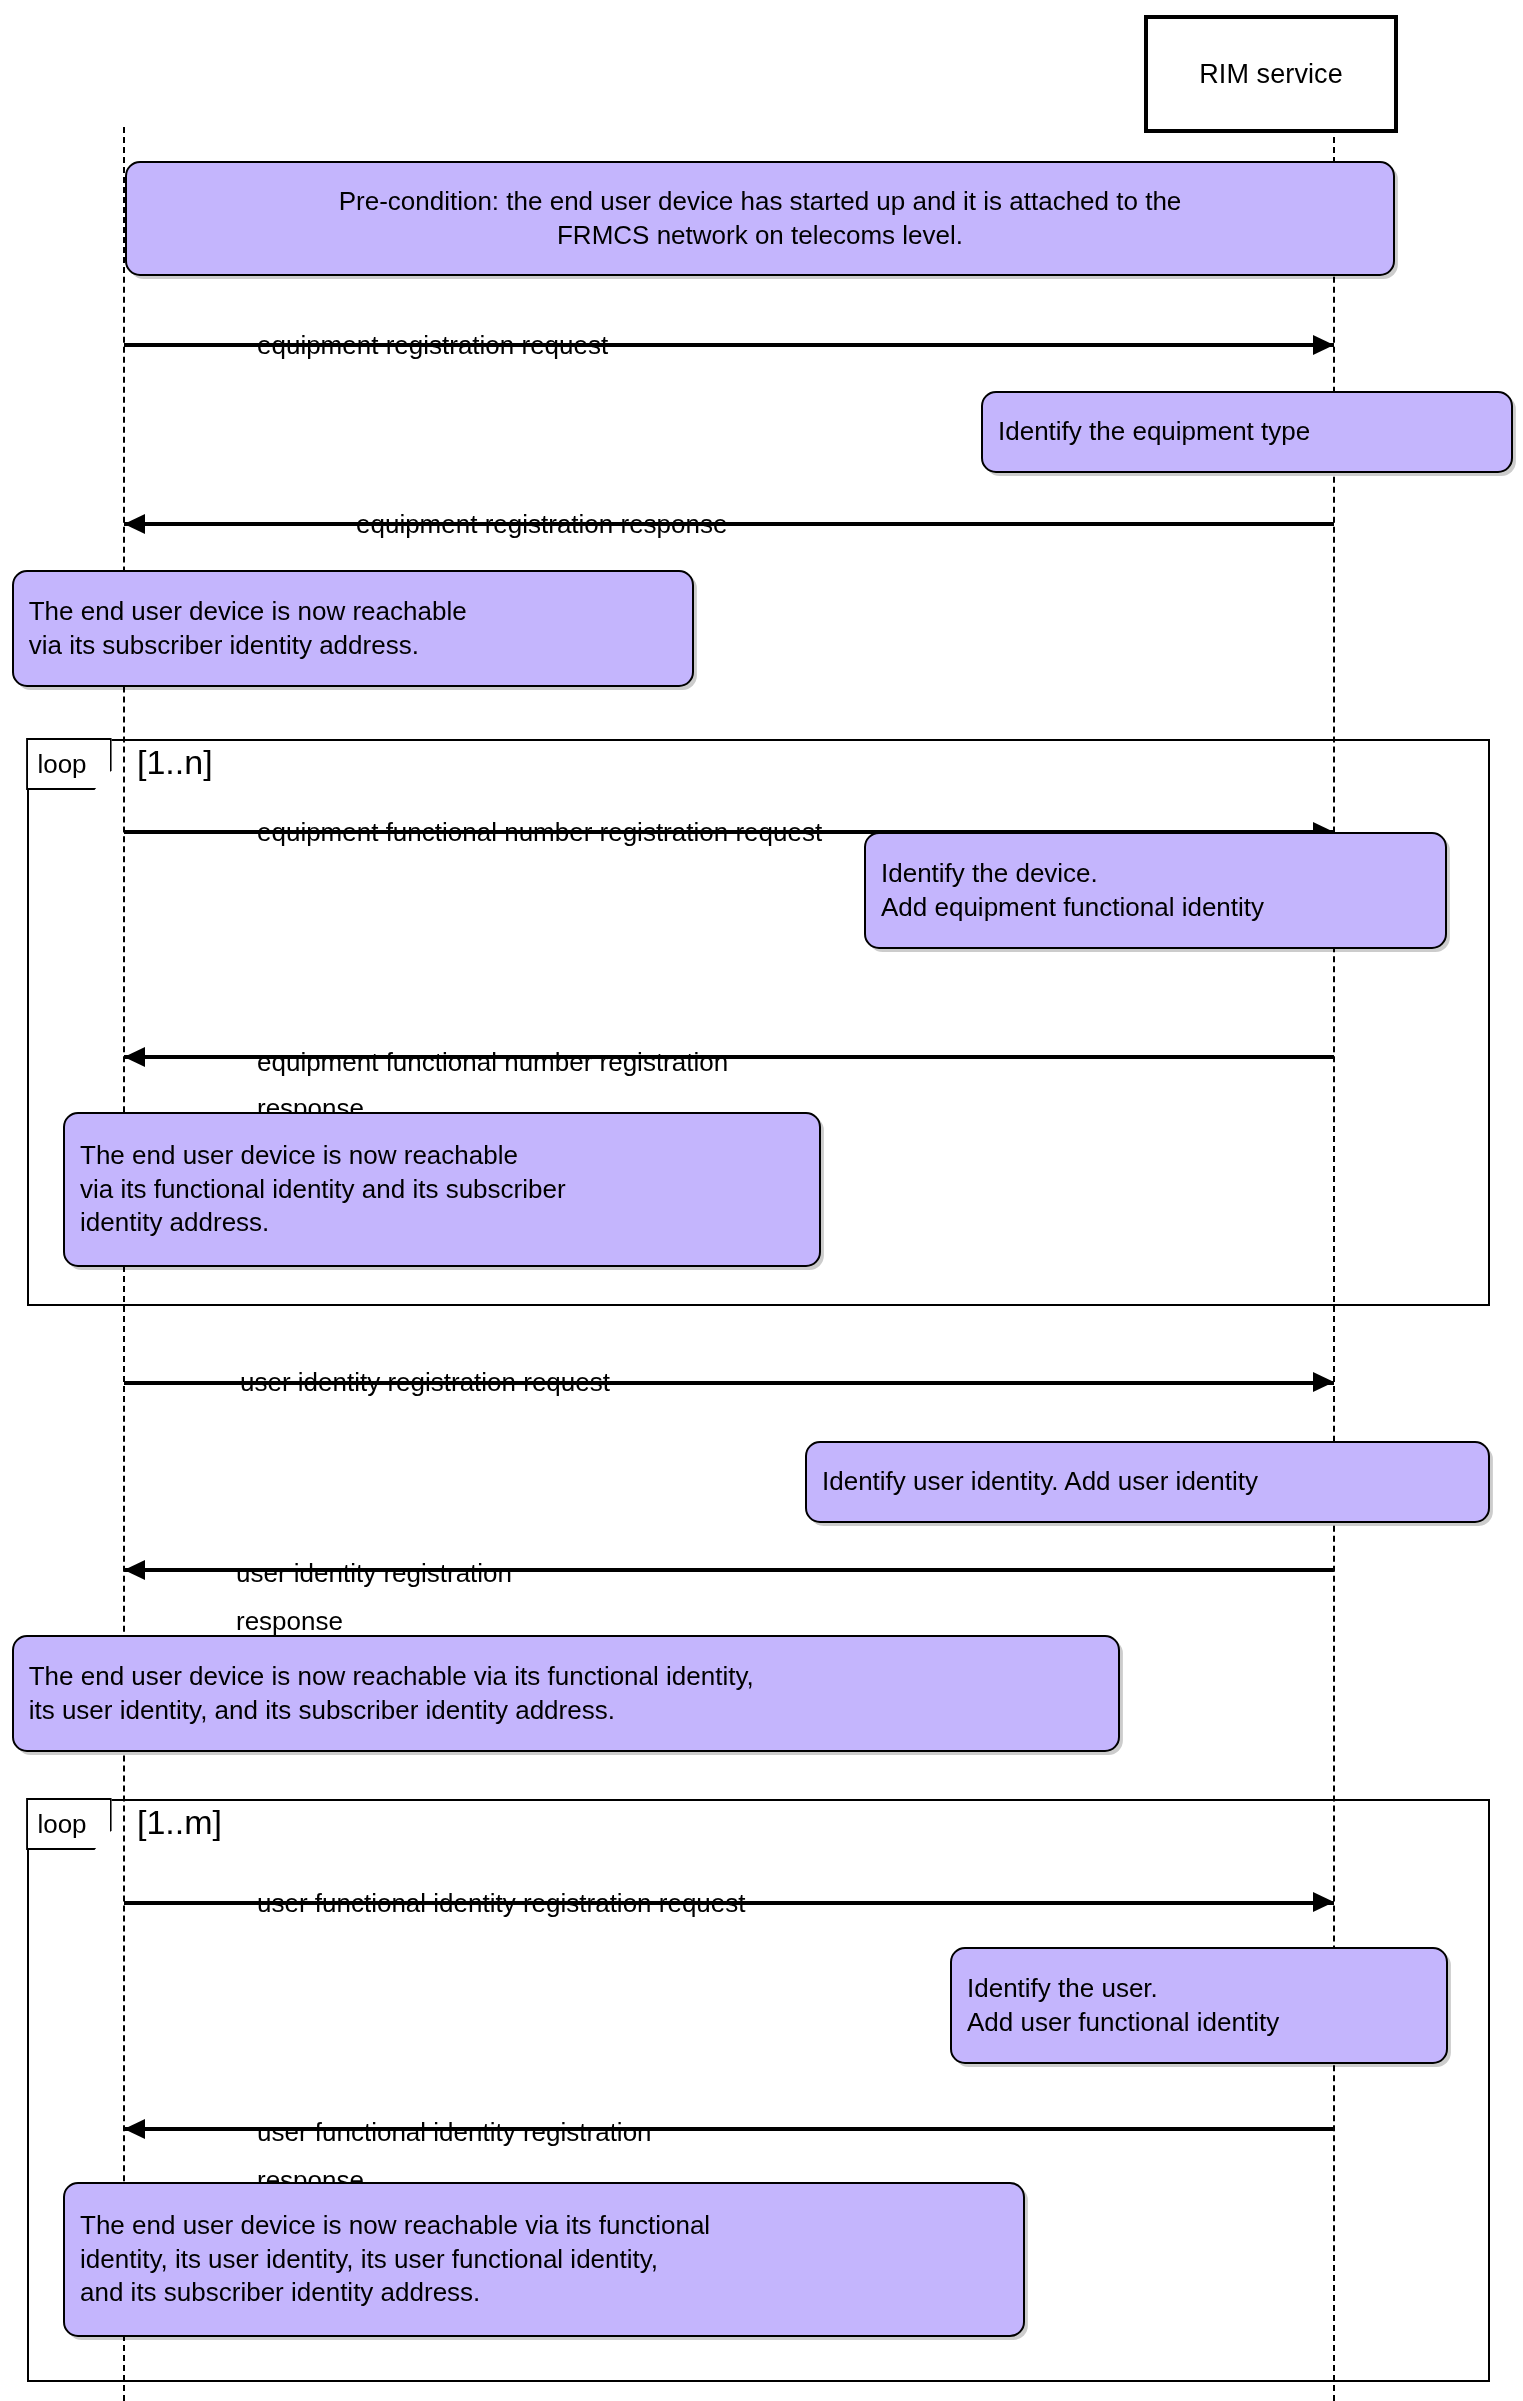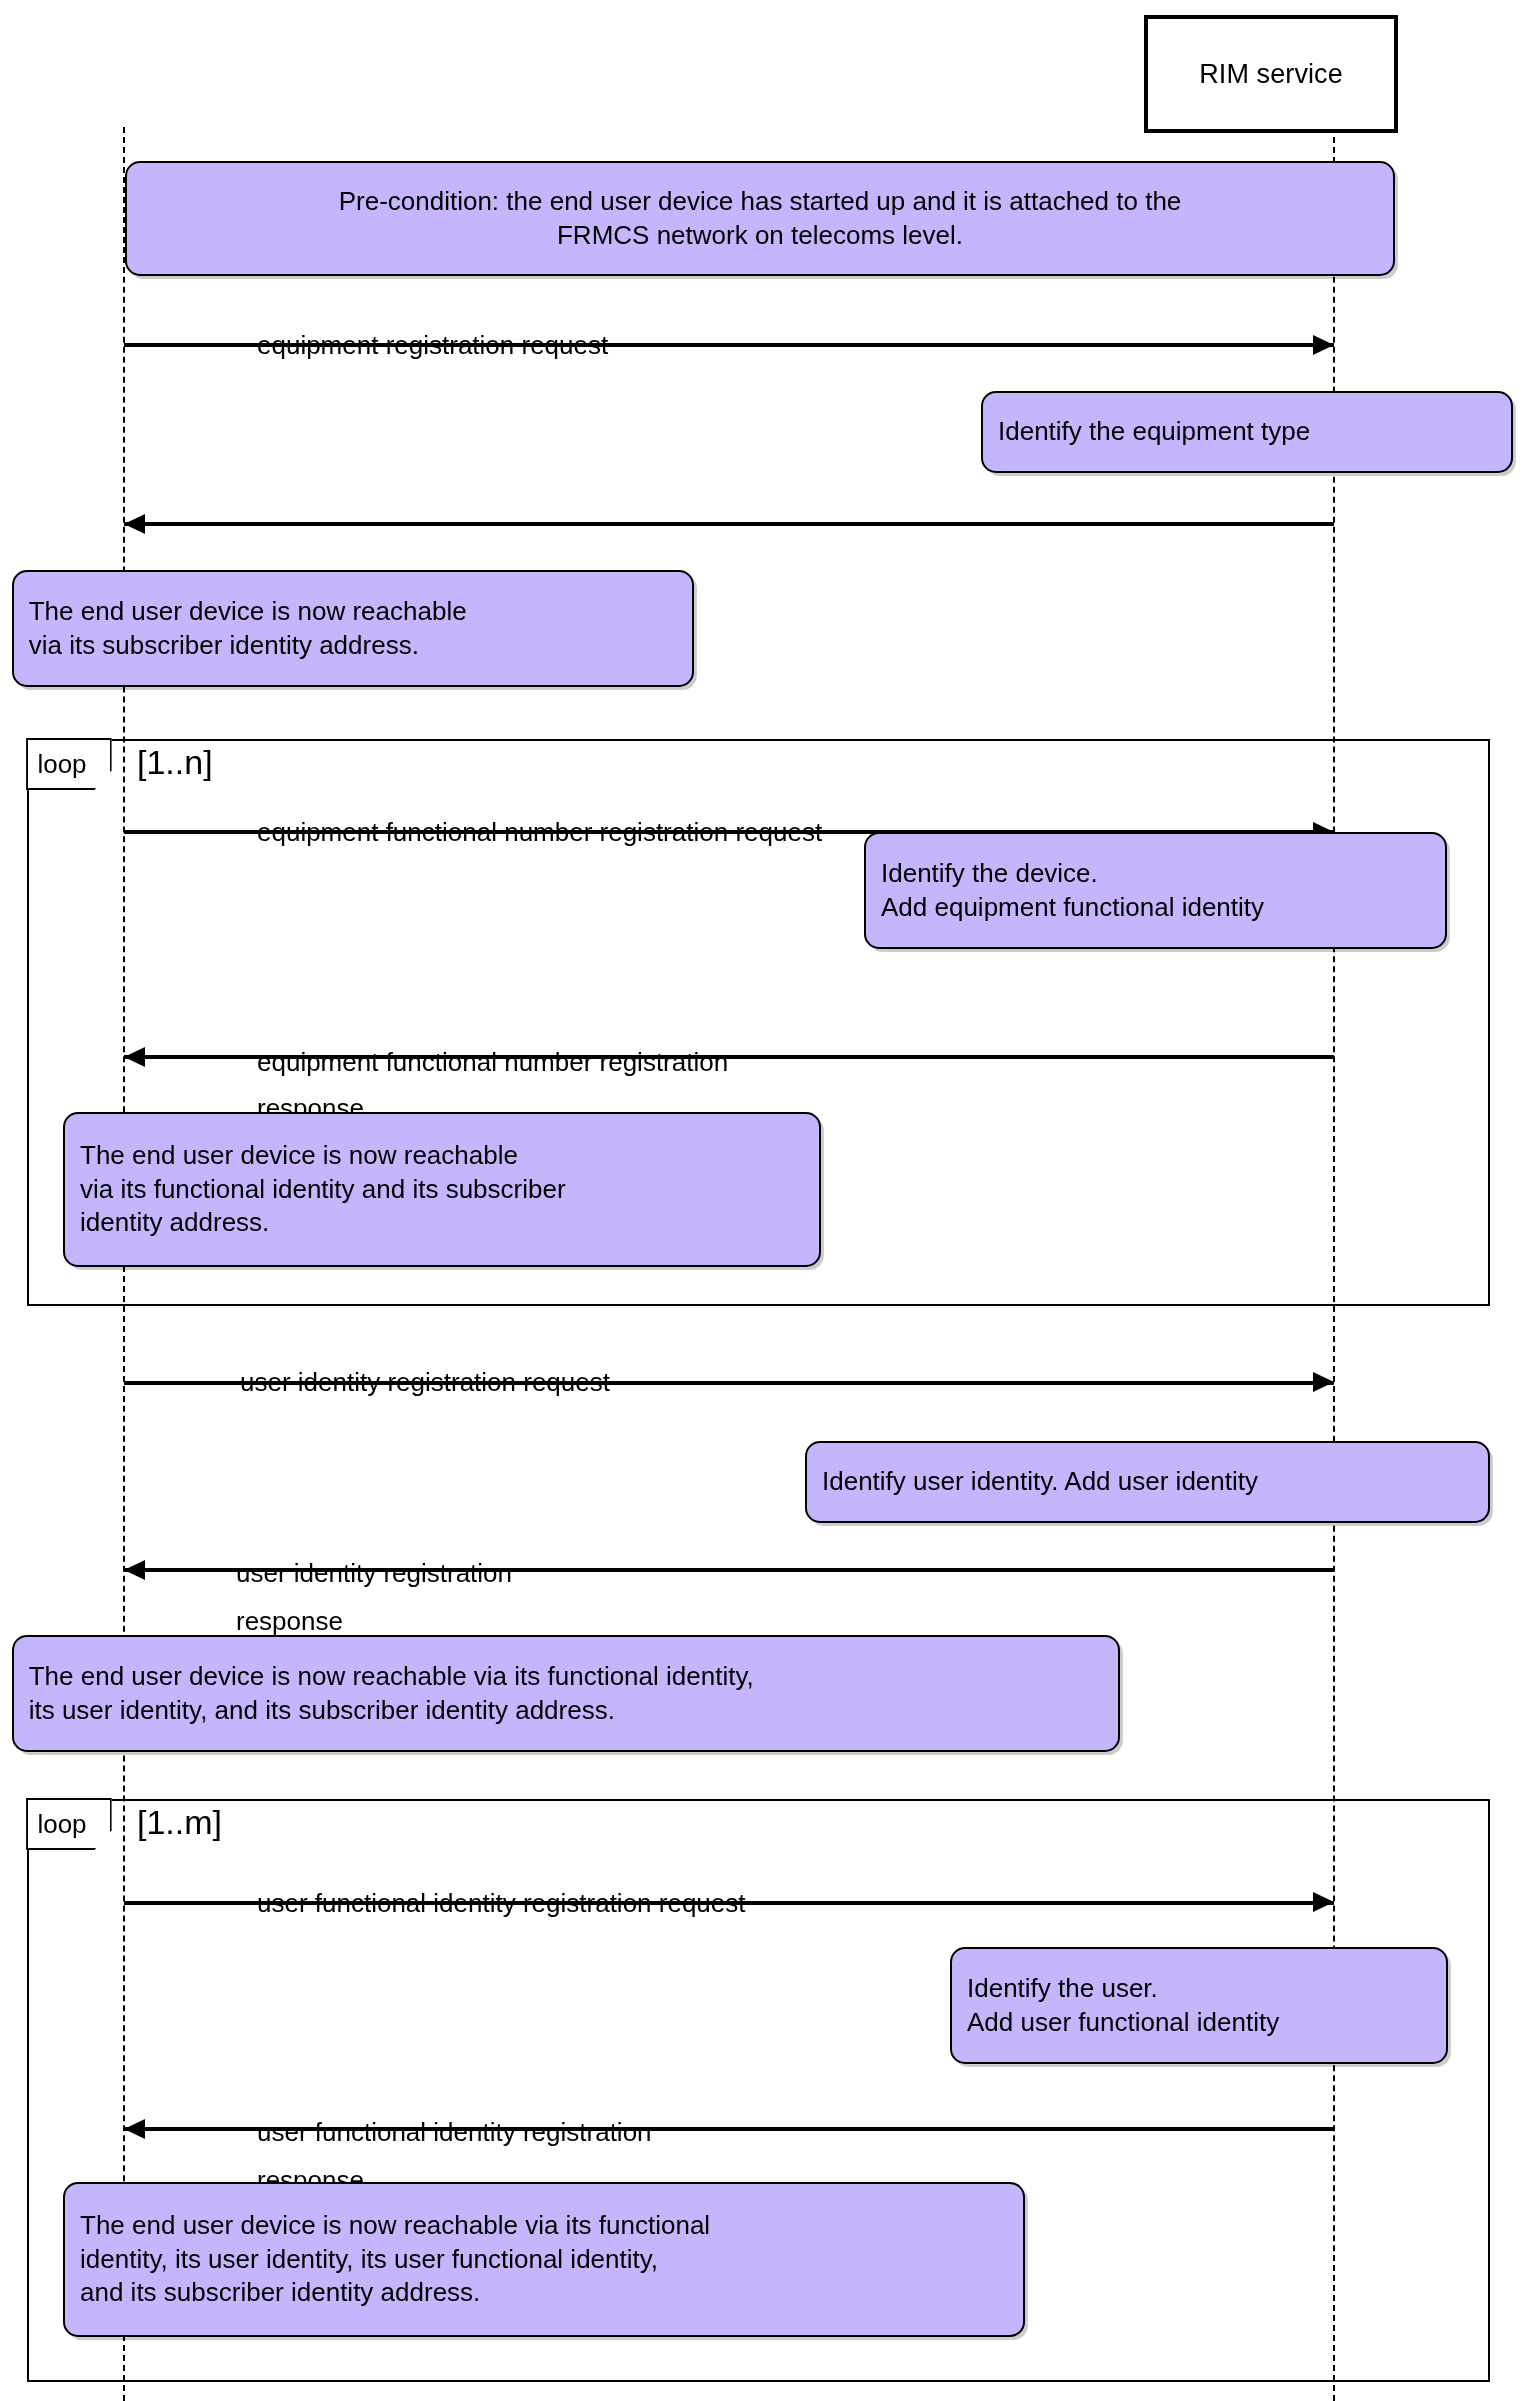--- a/index.html
+++ b/index.html
@@ -150,20 +150,23 @@
   <div class="msg-label" style="left:257px; top:299px;">
     <span>equipment registration request</span>
   </div>
   <div class="msg-line" style="left:124px; top:343px; width:1210px;"></div>
   <div class="arrowhead right" style="left:1313px; top:335px;"></div>
 
   <div class="note left" style="left:981px; top:391px; width:532px; height:82px;">
     <span>Identify the equipment type</span>
   </div>
 
+  <div class="msg-label" style="left:356px; top:478px;">
+    <span>equipment registration response</span>
+  </div>
   <div class="msg-line" style="left:124px; top:522px; width:1210px;"></div>
   <div class="arrowhead left" style="left:124px; top:514px;"></div>
 
   <div class="note left" style="left:11.7px; top:570px; width:682px; height:117px;">
     <span>The end user device is now reachable
 via its subscriber identity address.</span>
   </div>
 
   <div class="fragment" style="left:27px; top:739px; width:1463px; height:567px;">
     <div class="fragment-tag">

